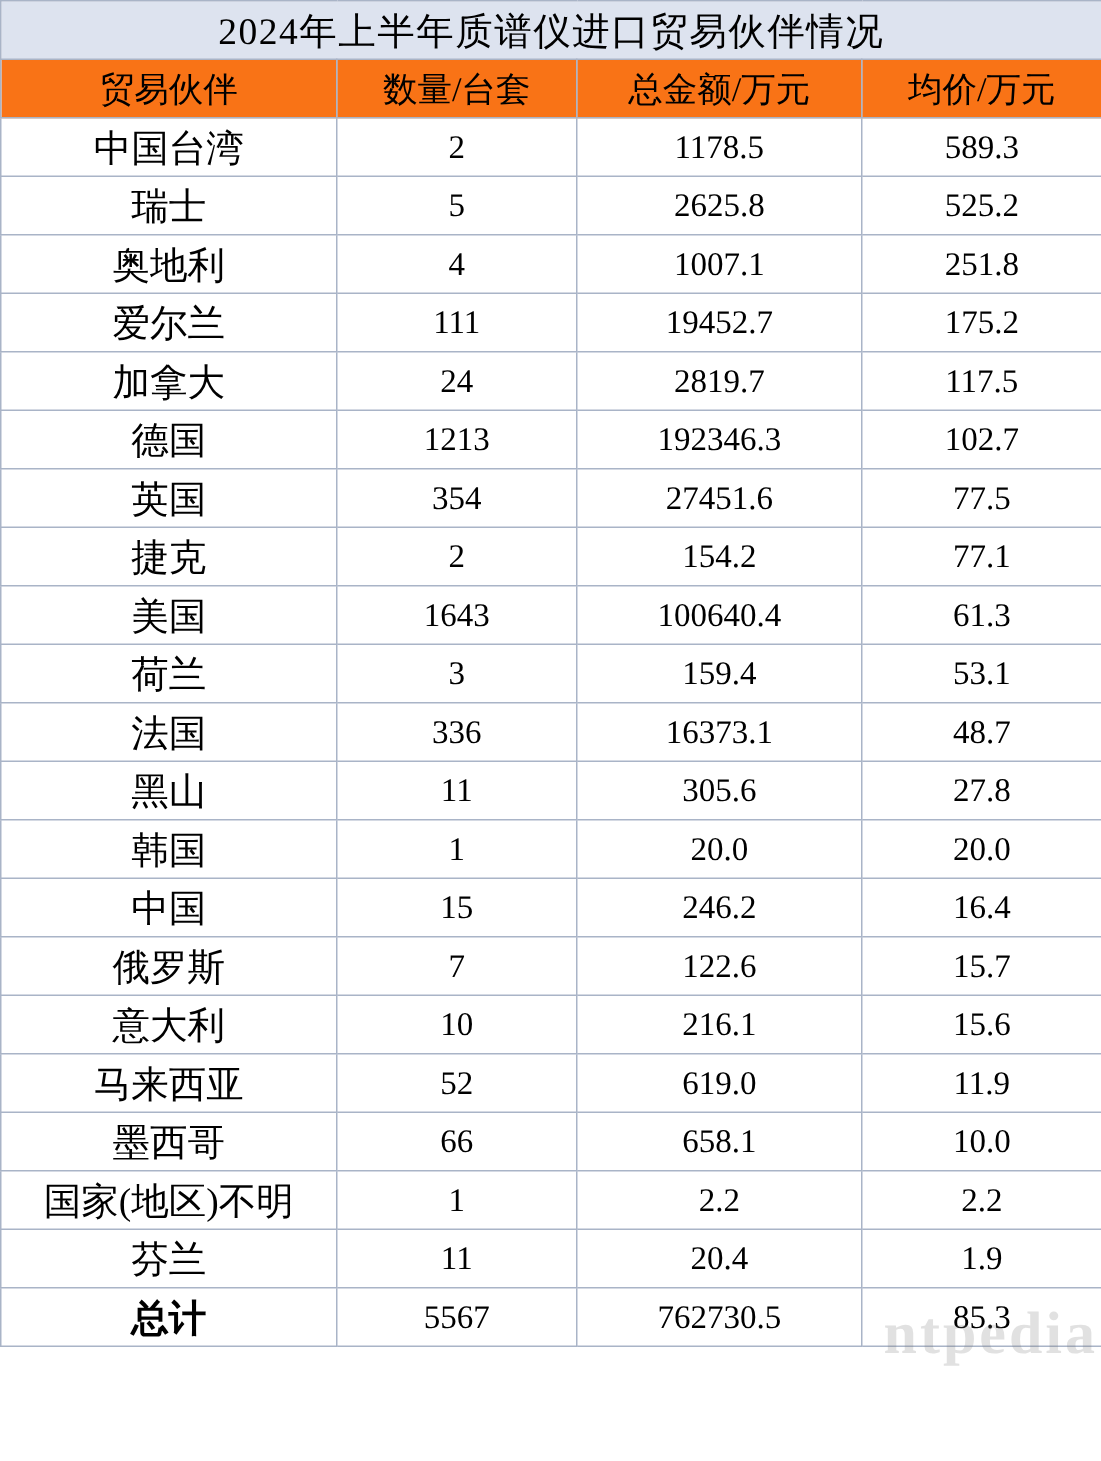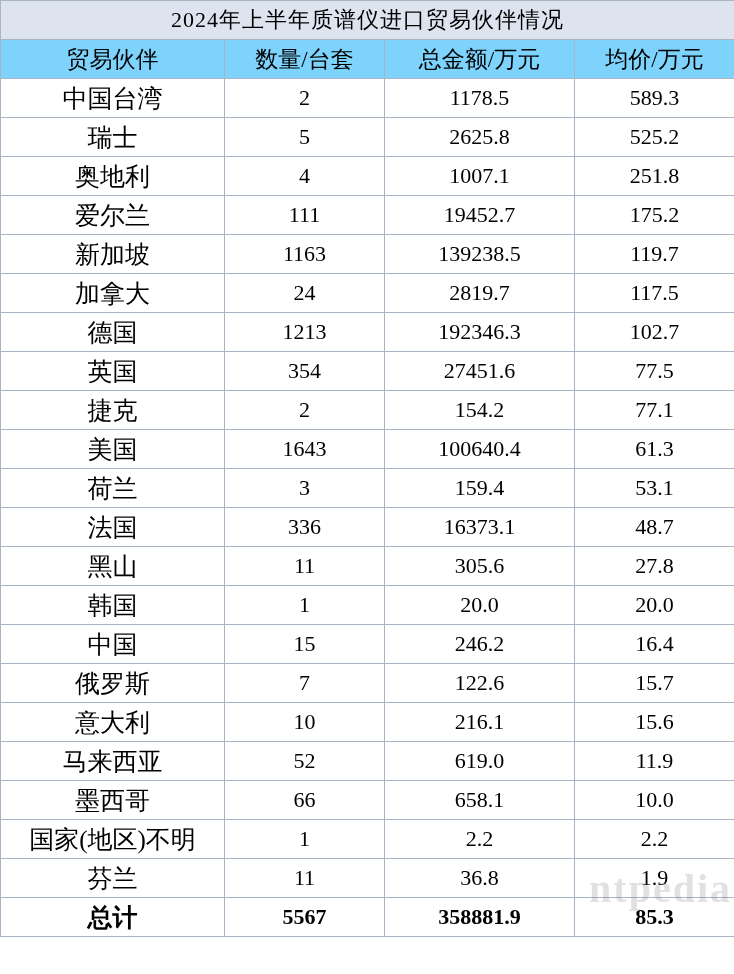--- a/index.html
+++ b/index.html
@@ -30,46 +30,46 @@
     border: 1px solid #a9b4c7;
     padding: 0;
     text-align: center;
     vertical-align: middle;
     font-weight: normal;
   }
   
   .title-cell {
     background: #dde3ef;
     height: 38px;
-    font-size: 22px;
+    font-size: 25px;
     font-weight: bold;
     letter-spacing: 1px;
     color: #000;
   }
   
   .head-cell {
-    background: #7dd3fc;
+    background: #f97316;
     height: 38px;
     font-size: 23px;
     font-weight: bold;
   }
   
   .body-row td {
     height: 38px;
     font-size: 22px;
     background: #ffffff;
   }
   .body-row td.partner {
     font-size: 25px;
   }
   .body-row.total-row td {
     font-weight: bold;
   }
   .body-row.total-row td.num {
-    font-weight: bold;
+    font-weight: normal;
   }
   .col-partner { width: 224px; }
   .col-qty { width: 160px; }
   .col-amount { width: 190px; }
   .col-avg { width: 160px; }
   .watermark {
     position: absolute;
     right: 2px;
     bottom: 62px;
     font-size: 40px;
@@ -121,26 +121,20 @@
         <td class="num">1007.1</td>
         <td class="num">251.8</td>
       </tr>
       <tr class="body-row">
         <td class="partner">爱尔兰</td>
         <td class="num">111</td>
         <td class="num">19452.7</td>
         <td class="num">175.2</td>
       </tr>
       <tr class="body-row">
-        <td class="partner">新加坡</td>
-        <td class="num">1163</td>
-        <td class="num">139238.5</td>
-        <td class="num">119.7</td>
-      </tr>
-      <tr class="body-row">
         <td class="partner">加拿大</td>
         <td class="num">24</td>
         <td class="num">2819.7</td>
         <td class="num">117.5</td>
       </tr>
       <tr class="body-row">
         <td class="partner">德国</td>
         <td class="num">1213</td>
         <td class="num">192346.3</td>
         <td class="num">102.7</td>
@@ -219,26 +213,26 @@
       </tr>
       <tr class="body-row">
         <td class="partner">国家(地区)不明</td>
         <td class="num">1</td>
         <td class="num">2.2</td>
         <td class="num">2.2</td>
       </tr>
       <tr class="body-row">
         <td class="partner">芬兰</td>
         <td class="num">11</td>
-        <td class="num">36.8</td>
+        <td class="num">20.4</td>
         <td class="num">1.9</td>
       </tr>
       <tr class="body-row total-row">
         <td class="partner">总计</td>
         <td class="num">5567</td>
-        <td class="num">358881.9</td>
+        <td class="num">762730.5</td>
         <td class="num">85.3</td>
       </tr>
 
     </tbody>
   </table>
   <div class="watermark">ntpedia</div>
 </div>
 
 </body></html>

